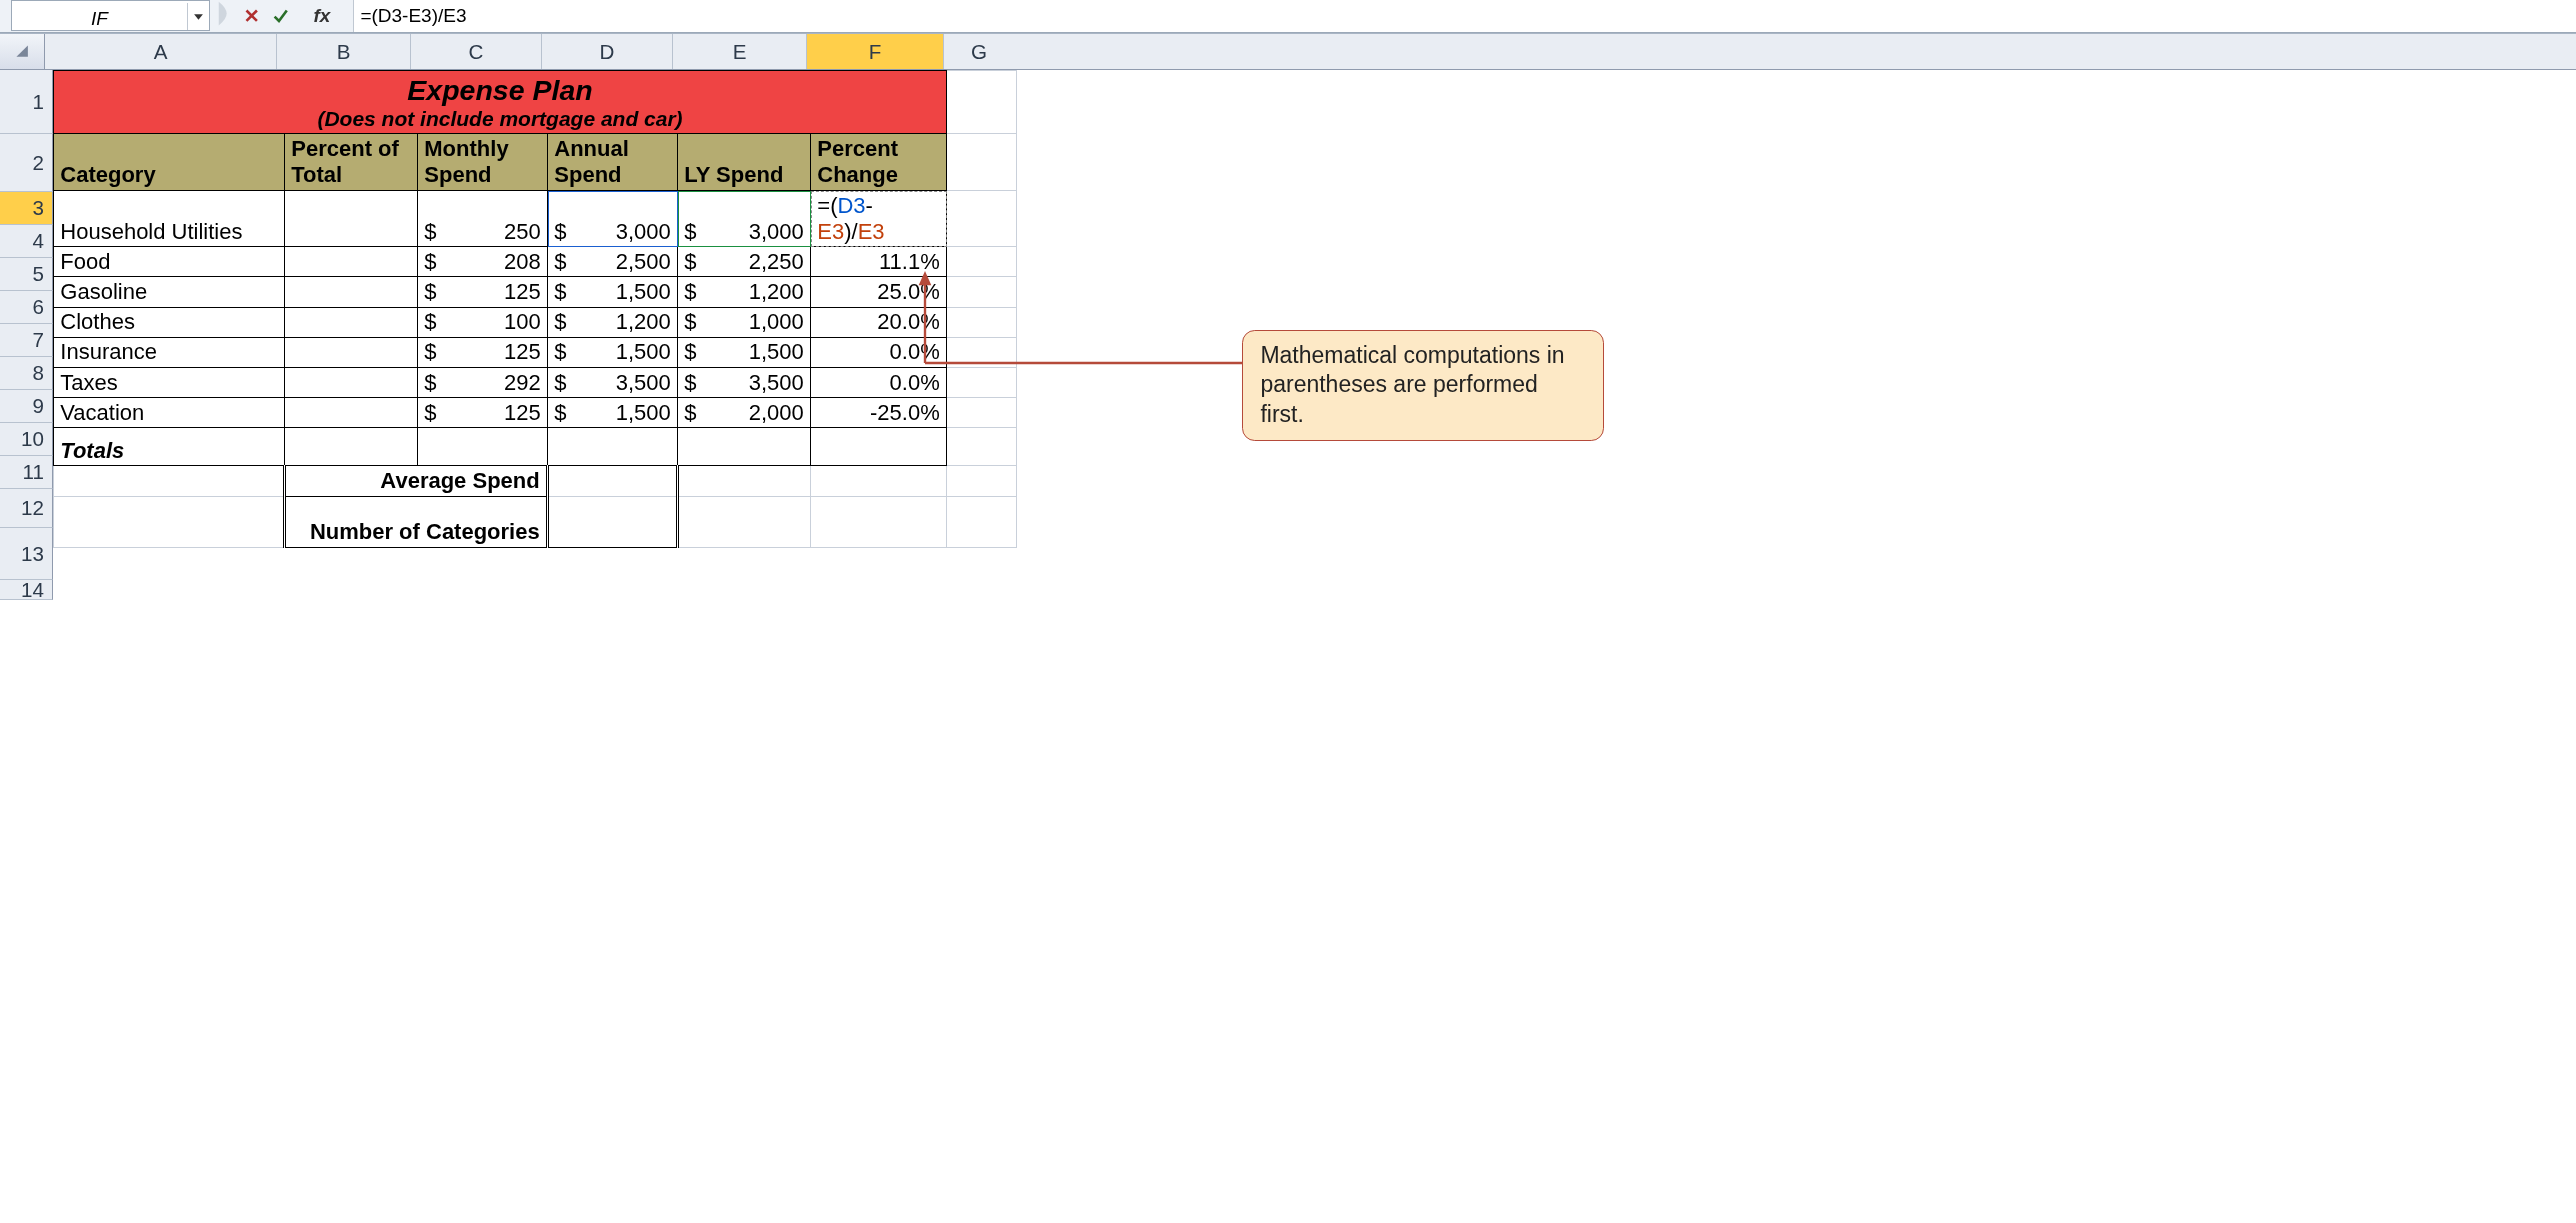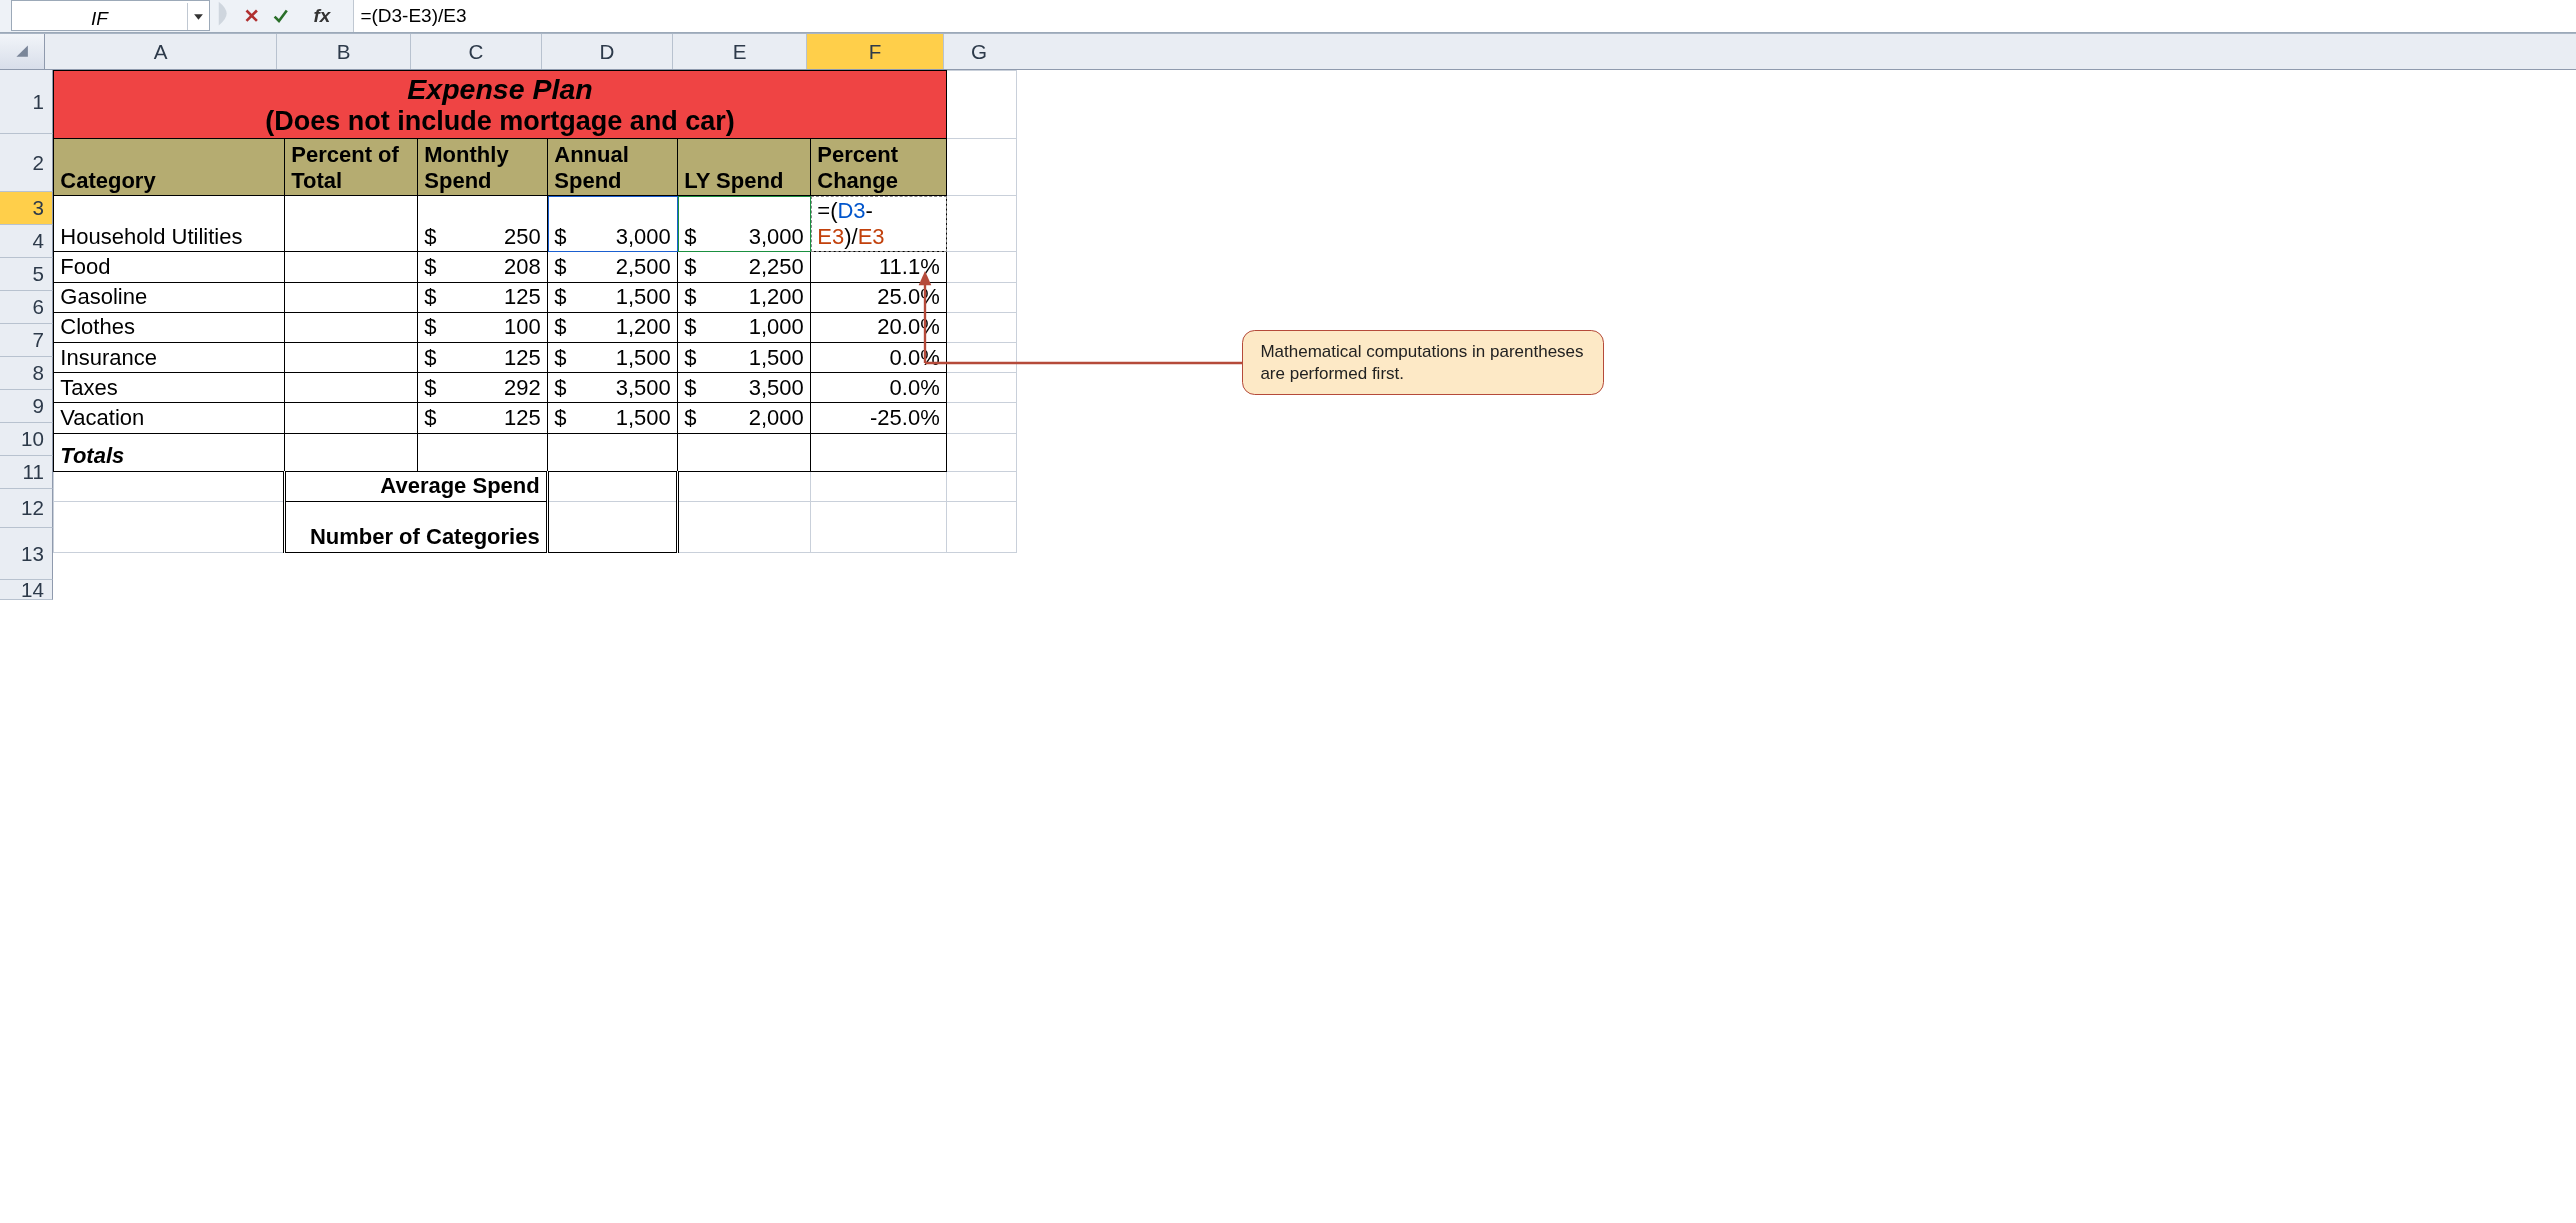--- a/index.html
+++ b/index.html
@@ -35,38 +35,38 @@
   .cA{width:231px;}
   .cB{width:133px;}
   .cC{width:130px;}
   .cD{width:130px;}
   .cE{width:133px;}
   .cF{width:136px;}
   .cG{width:70px;}
   
   .title-row td{background:#ef4444;border:1.6px solid #000;text-align:center;}
   .title-main{font-size:28.5px;font-weight:bold;font-style:italic;}
-  .title-sub{font-size:27px;font-weight:bold;}
+  .title-sub{font-size:21px;font-weight:bold;font-style:italic;}
   .hdr td{background:#b5ac71;font-size:22px;font-weight:bold;}
   .money{display:flex;justify-content:space-between;}
   .pct{text-align:right;}
   .ref .ref1{color:#0055cc;}
   .ref .ref2{color:#c2410c;}
   .ref{font-family:Arial;}
   .totals{font-weight:bold;font-style:italic;}
   .nc{text-align:right;font-weight:bold;}
   .noside{border-left:3.2px double #000;border-right:3.2px double #000;}
   .gcell{border:0.8px solid #c9d0da;}
   
   .hlD{outline:1.6px solid #1a5fd0;outline-offset:-1.6px;}
   .hlE{outline:1.6px solid #1a9040;outline-offset:-1.6px;}
   .hlF{outline:0.8px dashed #888;outline-offset:-1.6px;}
   
   .callout{position:absolute;left:959px;top:260px;pointer-events:none;}
-  .callout-box{position:absolute;left:230px;top:0;background:#fde9c6;border:1.6px solid #b54a3a;border-radius:12.7px;padding:9.5px 17.4px;font-size:17px;color:#222;width:325px;line-height:1.3;}
+  .callout-box{position:absolute;left:230px;top:0;background:#fde9c6;border:1.6px solid #b54a3a;border-radius:12.7px;padding:9.5px 17.4px;font-size:23px;color:#222;width:325px;line-height:1.3;}
   .callout svg{position:absolute;left:-87px;top:-59px;overflow:visible;}
 </style>
 </head>
 <body>
 
 <div class="sheet">
 
   <div class="fbar">
     <div class="namebox-wrap">
       <div class="namebox">IF</div>

